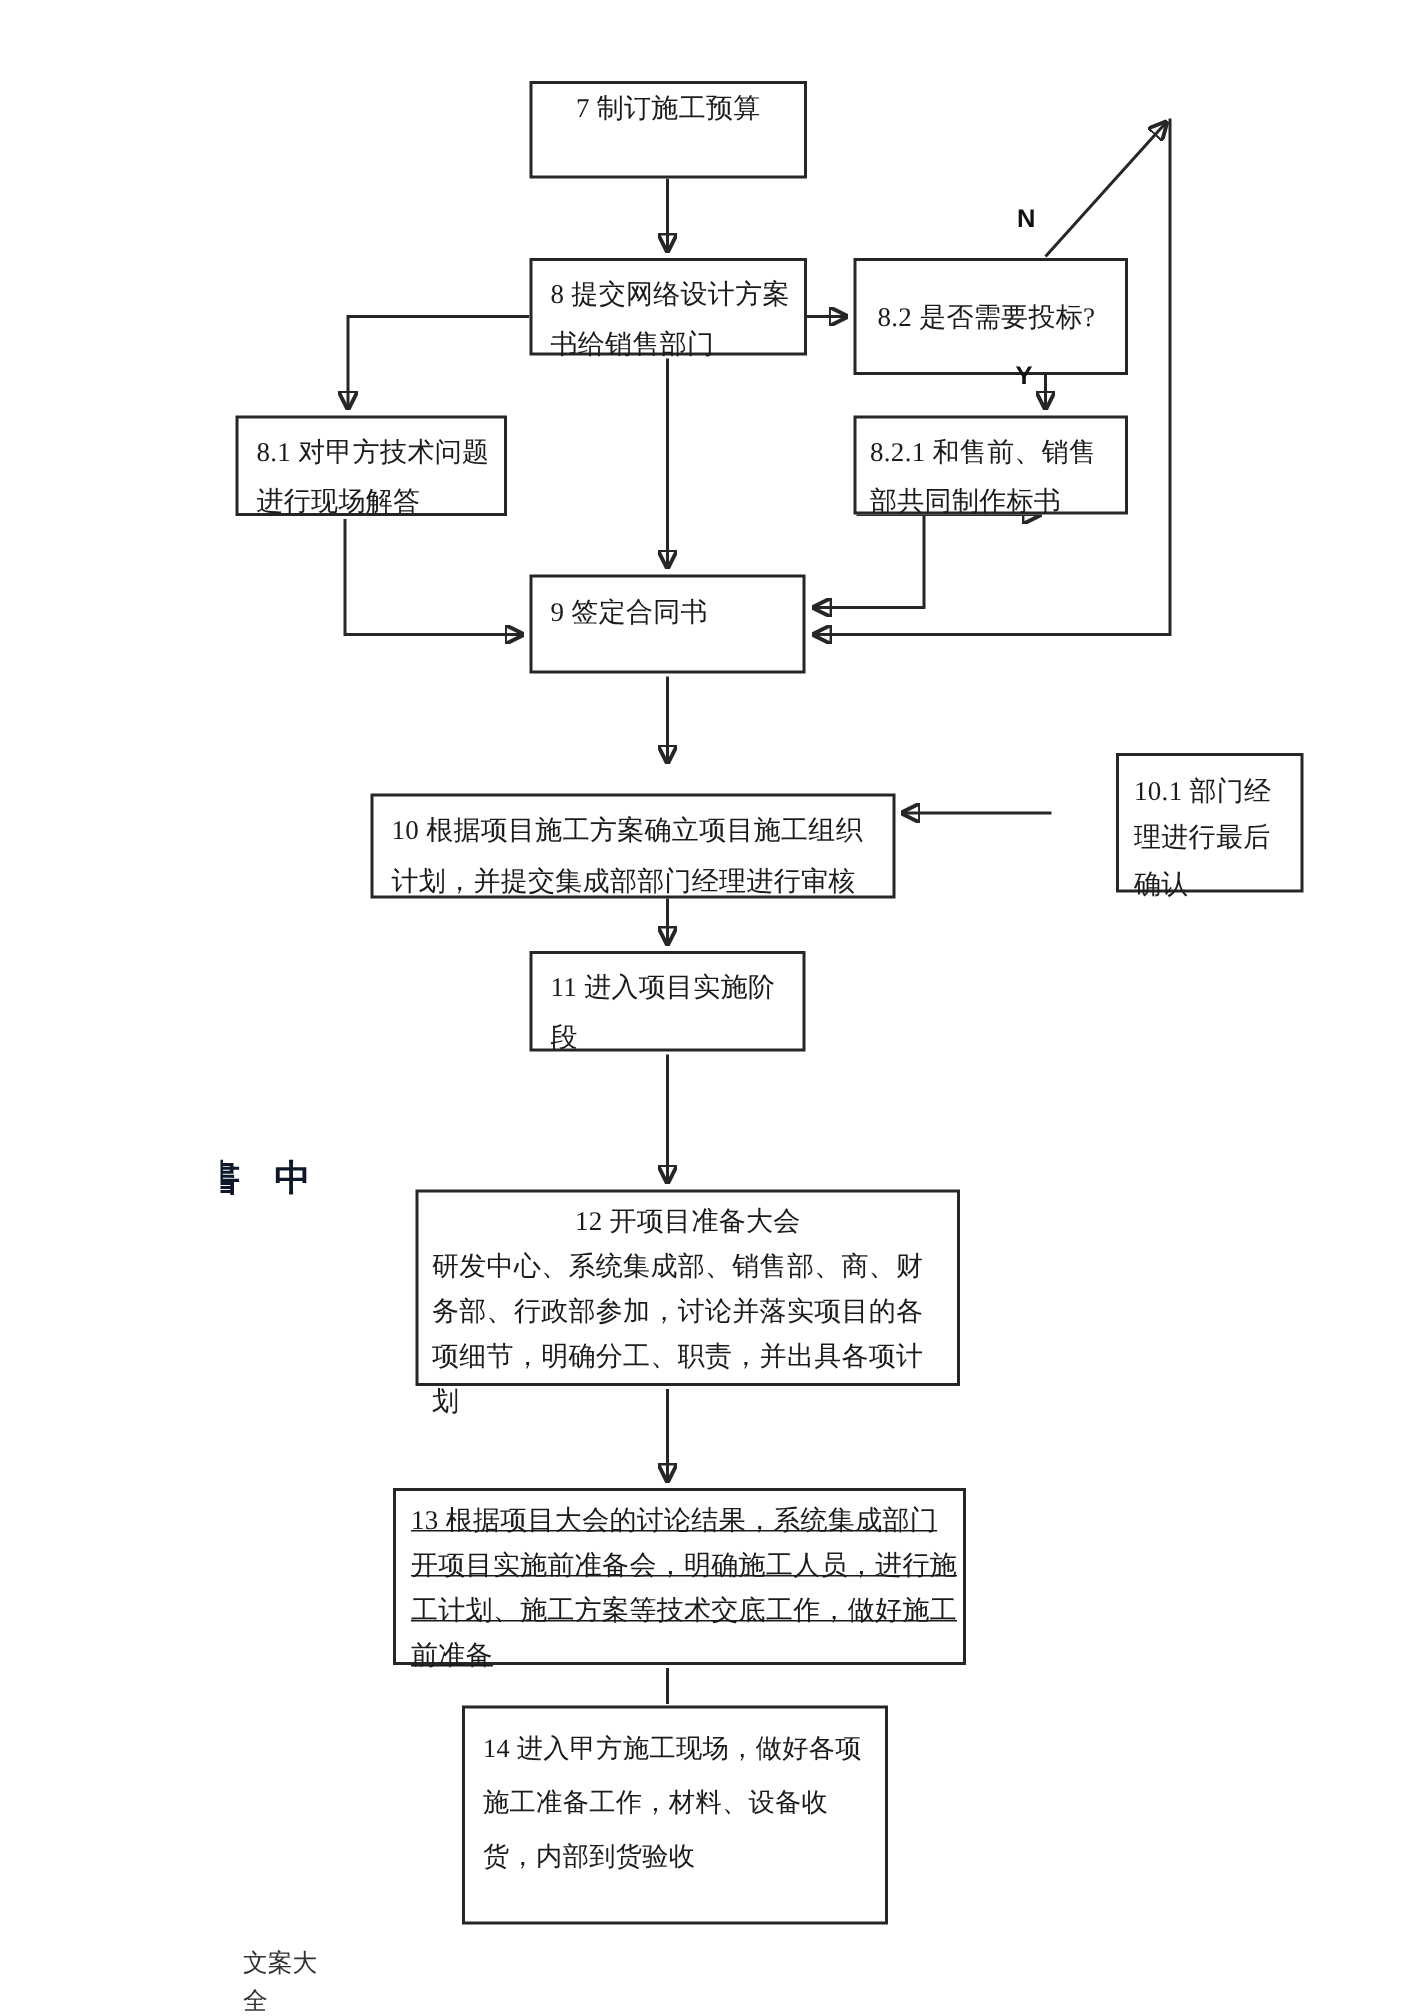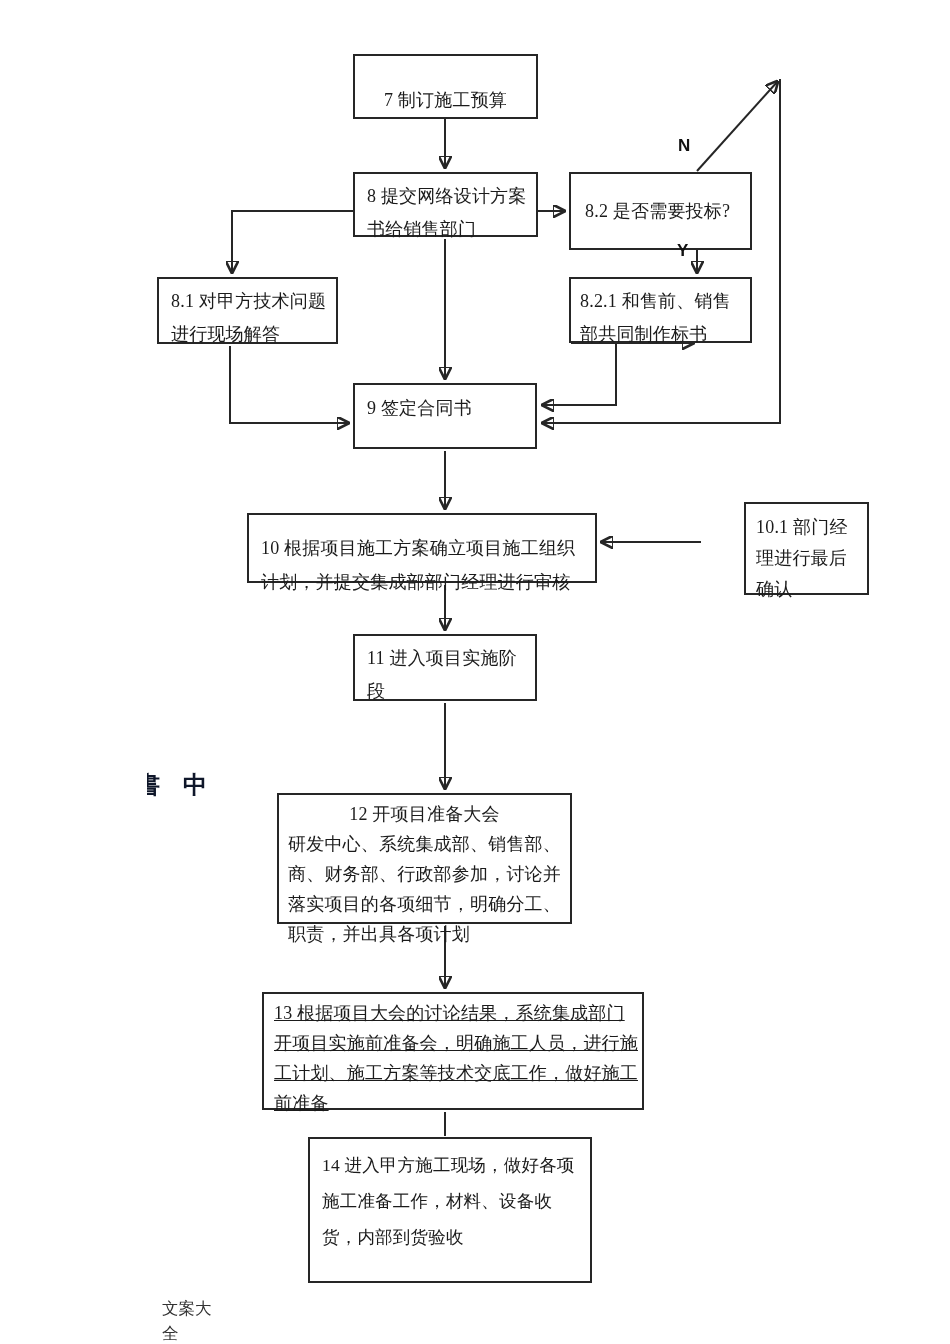--- a/index.html
+++ b/index.html
@@ -18,24 +18,24 @@
   .node {
     position: absolute;
     box-sizing: border-box;
     border: 2px solid #262626;
     background: #ffffff;
     font-size: 18px;
     line-height: 33px;
     padding: 6px 8px 0 12px;
     letter-spacing: 0.2px;
   }
-  .node.center1 { display: flex; align-items: flex-end; justify-content: center; padding: 0; text-align: center; }
+  .node.center1 { display: flex; align-items: flex-start; justify-content: center; padding: 0; text-align: center; }
   #node-8-2 { display: flex; align-items: center; padding: 0 0 0 14px; }
   #node-8-2-1 { padding-left: 9px; padding-right: 4px; }
-  #node-10 { padding-top: 16px; line-height: 34px; }
+  #node-10 { padding-top: 5px; line-height: 34px; margin-top: 16px; }
   #node-10-1 { padding: 8px 4px 0 10px; line-height: 31px; }
   #node-9 { padding-top: 7px; }
   #node-12 { padding: 4px 9px 0 9px; line-height: 30px; }
   #node-12 .title { text-align: center; }
   #node-13 { padding: 4px 4px 0 10px; line-height: 30px; }
   #node-14 { padding: 8px 6px 0 12px; line-height: 36px; font-size: 17.5px; }
 
   .branch-label {
     position: absolute;
     font-family: "Liberation Sans", "DejaVu Sans", sans-serif;
@@ -130,21 +130,21 @@
   </div>
 
   <div class="node" id="node-10-1" style="left:744px; top:502px; width:125px; height:93px;">
     <span>10.1 部门经理进行最后确认</span>
   </div>
 
   <div class="node" id="node-11" style="left:353px; top:634px; width:184px; height:67px;">
     <span>11 进入项目实施阶段</span>
   </div>
 
-  <div class="node" id="node-12" style="left:277px; top:793px; width:295px; height:131px;">
+  <div class="node" id="node-12" style="left:277px; top:793px; width:363px; height:131px;">
     <div class="title">12 开项目准备大会</div>
     <div class="body">研发中心、系统集成部、销售部、商、财务部、行政部参加，讨论并落实项目的各项细节，明确分工、职责，并出具各项计划</div>
   </div>
 
   <div class="node" id="node-13" style="left:262px; top:992px; width:382px; height:118px;text-decoration:underline;">
     <span>13 根据项目大会的讨论结果，系统集成部门开项目实施前准备会，明确施工人员，进行施工计划、施工方案等技术交底工作，做好施工前准备</span>
   </div>
 
   <div class="node" id="node-14" style="left:308px; top:1137px; width:284px; height:146px;">
     <span>14 进入甲方施工现场，做好各项施工准备工作，材料、设备收货，内部到货验收</span>

